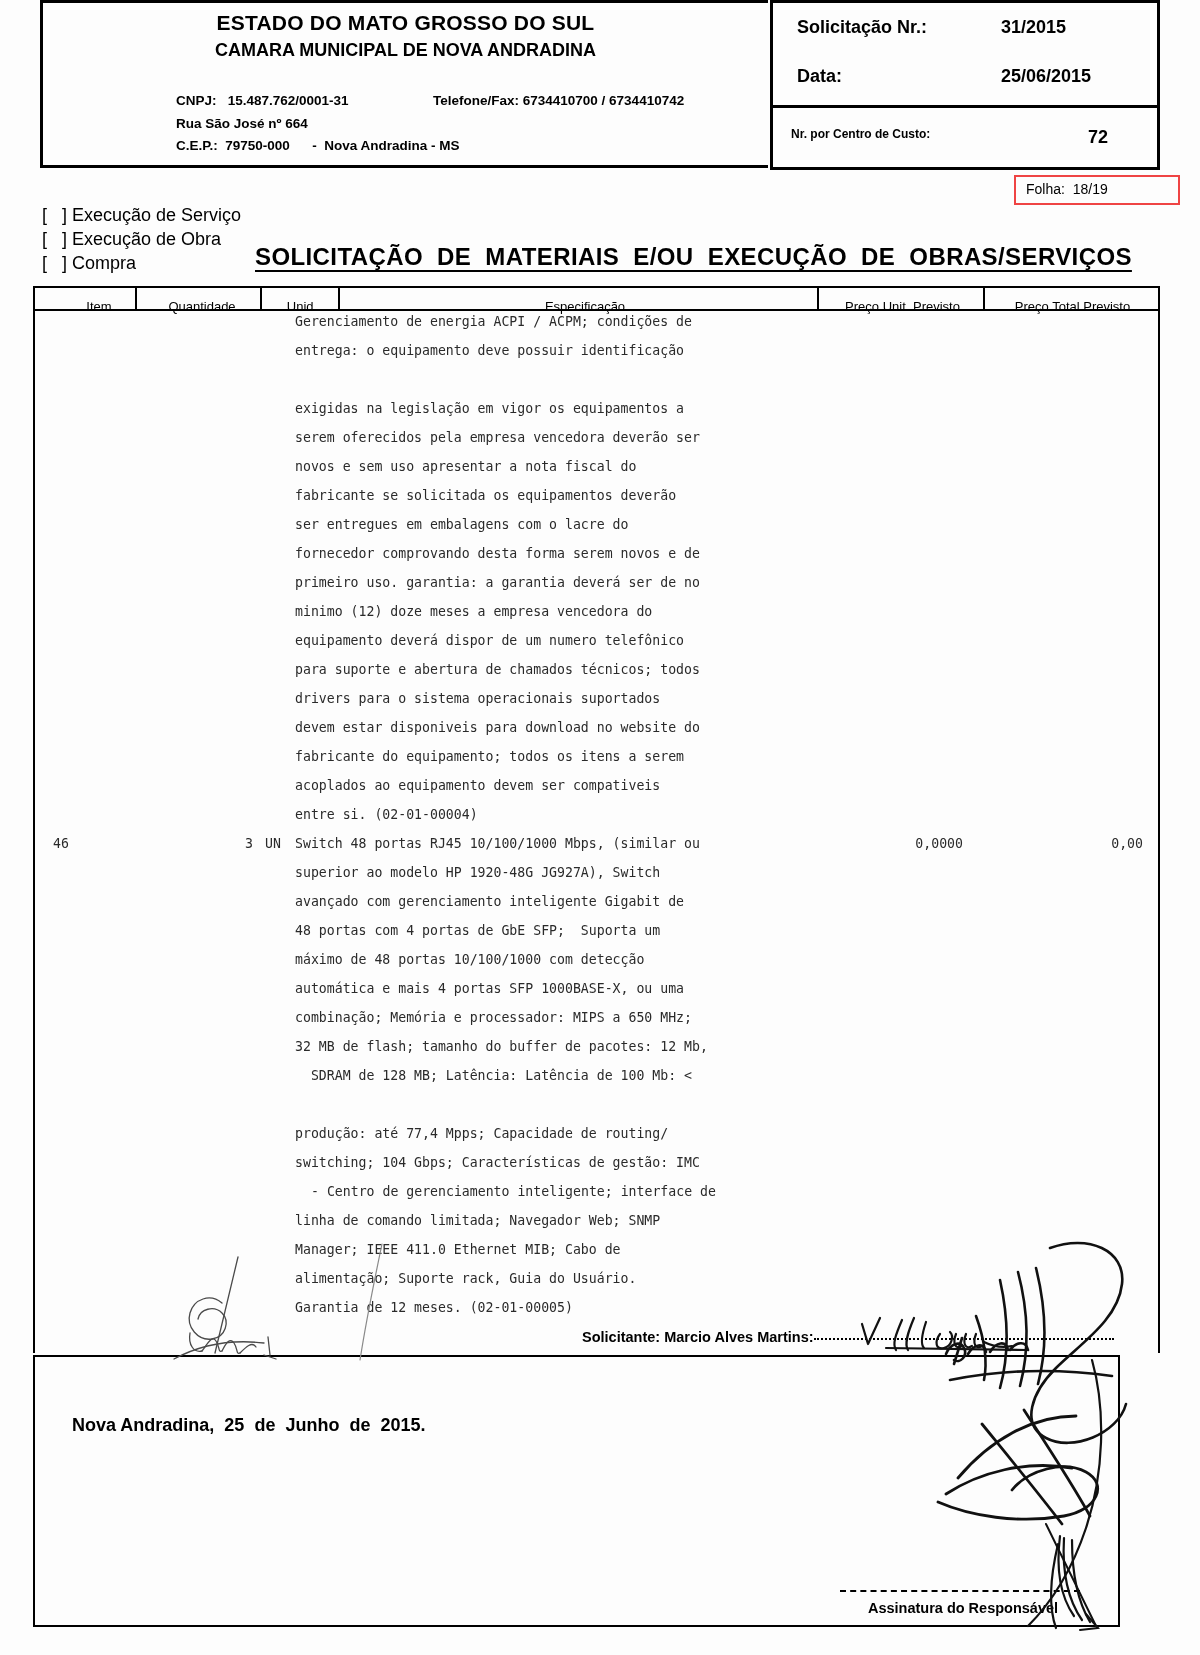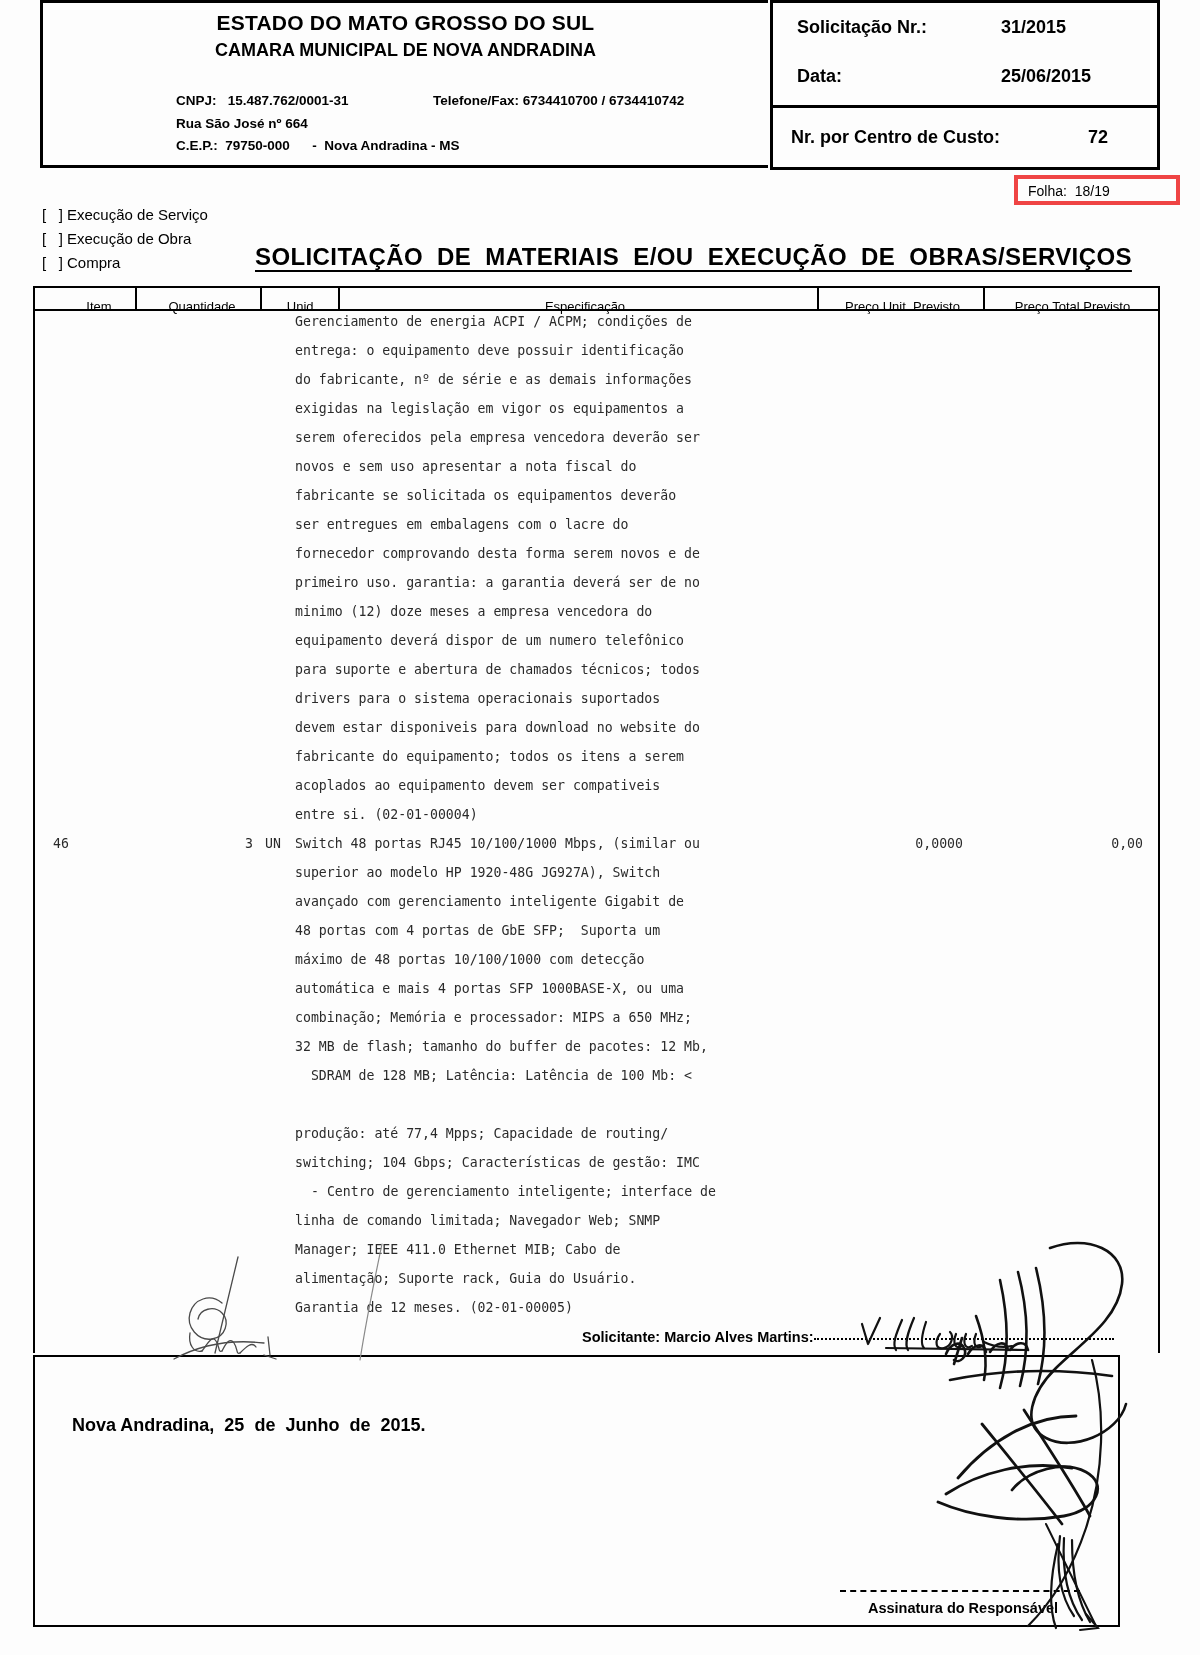--- a/index.html
+++ b/index.html
@@ -97,43 +97,43 @@
   }
   .kv-value {
     position: absolute;
     font-size: 18px;
     font-weight: bold;
   }
   .sol-label { left: 24px; top: 14px; }
   .sol-value { left: 228px; top: 14px; }
   .dat-label { left: 24px; top: 63px; }
   .dat-value { left: 228px; top: 63px; }
-  .cc-label  { left: 18px; top: 19px; font-size: 18px; font-weight: bold; position:absolute;}
+  .cc-label  { left: 18px; top: 19px; font-size: 12px; font-weight: bold; position:absolute;}
   .cc-value  { left: 315px; top: 19px; font-size: 18px; font-weight: bold; position:absolute;}
 
   
   .folha-box {
     position: absolute;
     left: 1014px;
     top: 175px;
     width: 166px;
     height: 30px;
-    border: 4px solid #ef4444;
+    border: 2px solid #ef4444;
     box-sizing: border-box;
     font-size: 14px;
     padding: 4px 0 0 10px;
     white-space: pre;
   }
 
   
   .checks {
     position: absolute;
     left: 42px;
     top: 203px;
-    font-size: 15px;
+    font-size: 18px;
     line-height: 24px;
   }
   .check-row { white-space: pre; }
 
   
   .main-title {
     position: absolute;
     left: 255px;
     top: 243px;
     font-size: 24px;
@@ -334,21 +334,20 @@
       <div class="th th-pt">Preço Total Previsto</div>
     </div>
   </div>
 
   <div class="rail-left"></div>
   <div class="rail-right"></div>
 
   <div class="body-area" id="body-area">
       <div class="line spec-line" style="top: 3px;">Gerenciamento de energia ACPI / ACPM; condições de</div>
       <div class="line spec-line" style="top: 32px;">entrega: o equipamento deve possuir identificação</div>
-      <div class="line spec-line" style="top: 61px;">do fabricante, nº de série e as demais informações</div>
       <div class="line spec-line" style="top: 90px;">exigidas na legislação em vigor os equipamentos a</div>
       <div class="line spec-line" style="top: 119px;">serem oferecidos pela empresa vencedora deverão ser</div>
       <div class="line spec-line" style="top: 148px;">novos e sem uso apresentar a nota fiscal do</div>
       <div class="line spec-line" style="top: 177px;">fabricante se solicitada os equipamentos deverão</div>
       <div class="line spec-line" style="top: 235px;">fornecedor comprovando desta forma serem novos e de</div>
       <div class="line spec-line" style="top: 206px;">ser entregues em embalagens com o lacre do</div>
       <div class="line spec-line" style="top: 264px;">primeiro uso. garantia: a garantia deverá ser de no</div>
       <div class="line spec-line" style="top: 293px;">minimo (12) doze meses a empresa vencedora do</div>
       <div class="line spec-line" style="top: 322px;">equipamento deverá dispor de um numero telefônico</div>
       <div class="line spec-line" style="top: 380px;">drivers para o sistema operacionais suportados</div>

